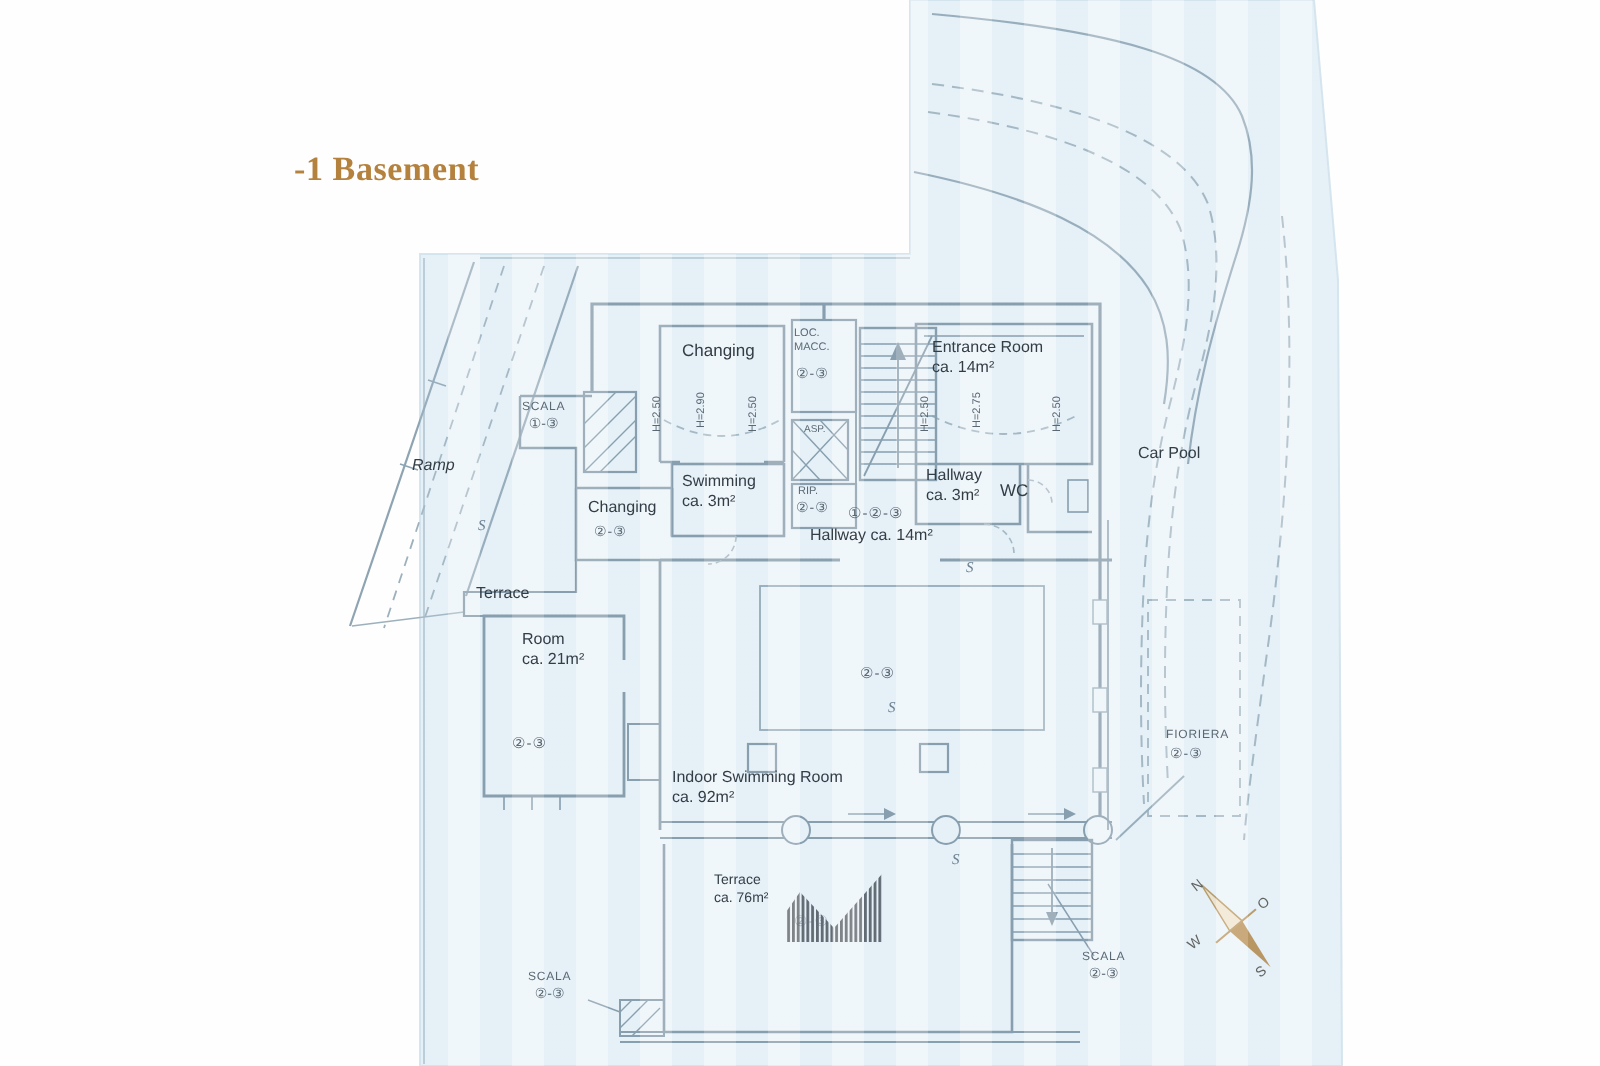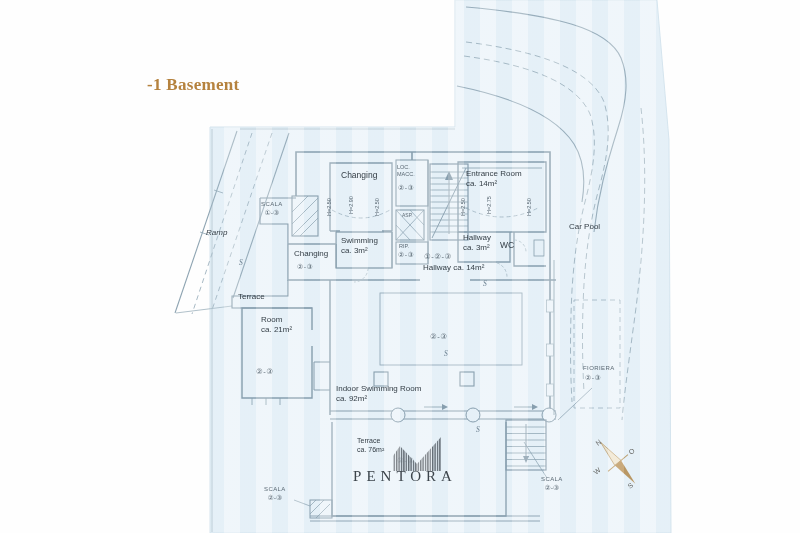--- a/index.html
+++ b/index.html
@@ -223,21 +223,21 @@
 
   <div class="lbl s8" style="left:294px;top:249px;">Changing</div>
   <div class="lbl mk" style="left:297px;top:263px;">②-③</div>
 
   <div class="lbl s55" style="left:399px;top:243px;color:#5a6873;">RIP.</div>
   <div class="lbl mk" style="left:398px;top:251px;">②-③</div>
 
   <div class="lbl s5" style="left:402px;top:212px;color:#5a6873;">ASP.</div>
 
   <div class="lbl mk mk8" style="left:424px;top:252px;">①-②-③</div>
-  <div class="lbl s8" style="left:389px;top:263px;padding-left:34px;">Hallway ca. 14m²</div>
+  <div class="lbl s8" style="left:371px;top:263px;padding-left:34px;">Hallway ca. 14m²</div>
 
   <div class="lbl s8" style="left:238px;top:292px;">Terrace</div>
 
   <div class="lbl s8 two" style="left:261px;top:315px;">
     <span>Room</span>
     <span>ca. 21m²</span>
   </div>
   <div class="lbl mk mk8" style="left:256px;top:367px;">②-③</div>
 
   <div class="lbl mk mk8" style="left:430px;top:332px;">②-③</div>
@@ -273,15 +273,14 @@
   <div class="vlabel" style="left:382px;top:208px;">H=2.50</div>
   <div class="vlabel" style="left:468px;top:208px;">H=2.50</div>
   <div class="vlabel" style="left:494px;top:206px;">H=2.75</div>
   <div class="vlabel" style="left:534px;top:208px;">H=2.50</div>
 
   <div class="smk" style="left:239px;top:258px;">S</div>
   <div class="smk" style="left:483px;top:279px;">S</div>
   <div class="smk" style="left:444px;top:349px;">S</div>
   <div class="smk" style="left:476px;top:425px;">S</div>
 
-  <div class="brand-text">PENTORA</div>
 
 </div>
 
 </body></html>

